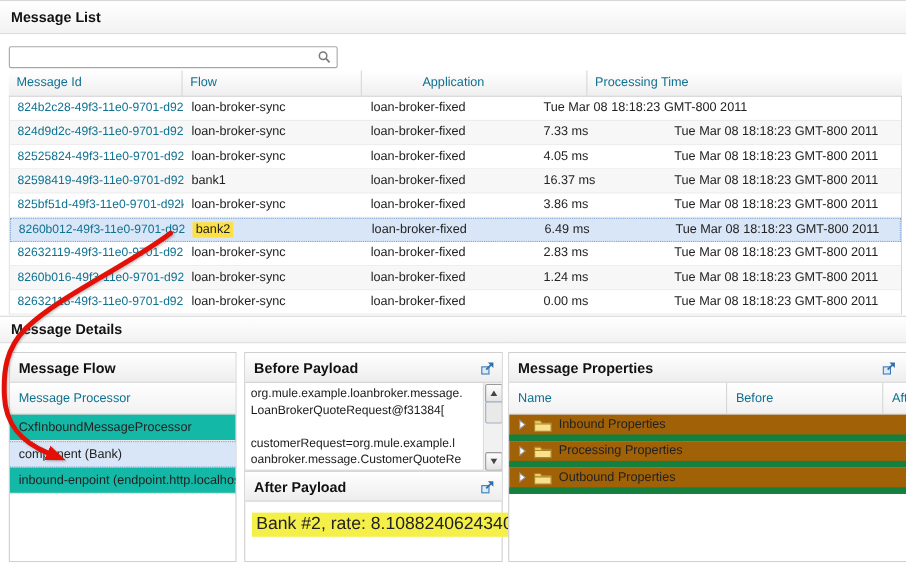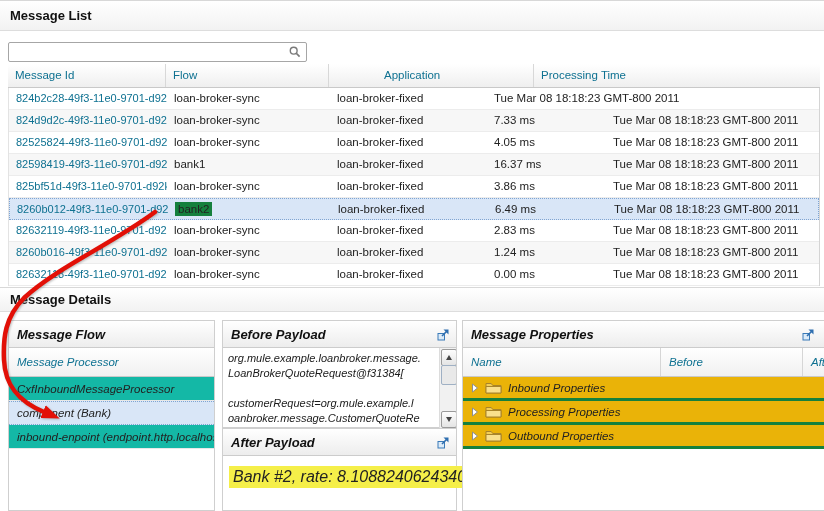--- a/index.html
+++ b/index.html
@@ -51,25 +51,25 @@
     background:#d9e6f7;
     border:1px dotted #7fa4d2;height:22px;
   }
   .c{box-sizing:border-box;padding:4px 0 0 7px;overflow:hidden;white-space:nowrap;}
   .c-id{width:158px;font-size:11px;color:#0e7191;}
   .c-flow{width:163px;}
   .c-app{width:157px;}
   .c-time{width:119px;}
   .c-ts{flex:1;}
   .w-id{width:158px;} .w-flow{width:163px;} .w-app{width:157px;margin-left:48px;} .w-time{width:119px;} .w-ts{flex:1;}
-  .hl{background:#15803d;padding:1px 3px;color:#222;}
+  .hl{background:#fde047;padding:1px 3px;color:#222;}
 
   
   .panel{
-    position:absolute;background:#fff;border:1px solid #cfcfcf;box-sizing:border-box;font-style:italic;
+    position:absolute;background:#fff;border:1px solid #cfcfcf;box-sizing:border-box;
   }
   .panel-header{
     height:27px;background:linear-gradient(#ffffff,#ededed);
     border-bottom:1px solid #ccc;display:flex;align-items:center;justify-content:space-between;
     box-sizing:border-box;padding:0 6px 0 8px;
   }
   .panel-header .ptitle{font-size:13px;font-weight:bold;color:#111;white-space:nowrap;}
   #panel-flow{left:8px;top:320px;width:207px;height:191px;}
   #panel-before{left:222px;top:320px;width:235px;height:108px;}
   #panel-after{left:222px;top:428px;width:235px;height:83px;}
@@ -104,22 +104,22 @@
   .sbtn{position:absolute;left:1px;width:14px;height:15px;background:linear-gradient(#fdfdfd,#e4e4e4);border:1px solid #9a9a9a;border-radius:2px;display:flex;align-items:center;justify-content:center;cursor:pointer;}
   .sbtn.up{top:1px;} .sbtn.down{bottom:1px;}
   .tri-up{width:0;height:0;border-left:3px solid transparent;border-right:3px solid transparent;border-bottom:5px solid #444;}
   .tri-down{width:0;height:0;border-left:3px solid transparent;border-right:3px solid transparent;border-top:5px solid #444;}
   .sthumb{position:absolute;left:1px;top:17px;width:14px;height:18px;background:#e9e9e9;border:1px solid #9fb0c4;border-radius:2px;cursor:grab;}
 
   .after-line{margin:10px 0 0 6px;display:inline-block;background:#f5ef49;padding:2px 4px;font-size:16px;color:#222;white-space:nowrap;}
 
   
   .tree-row{
-    height:24px;box-sizing:border-box;border-bottom:3px solid #15803d;
-    display:flex;align-items:center;padding-left:8px;cursor:pointer;background:#eab308;gap:6px;text-align:center;
+    height:24px;box-sizing:border-box;border-bottom:6px solid #15803d;
+    display:flex;align-items:center;padding-left:8px;cursor:pointer;background:#a16207;gap:6px;text-align:center;
   }
   .tree-label{color:#222;}
   .expander{flex:0 0 auto;display:block;}
   .folder{flex:0 0 auto;display:block;}
 
   .expand-icon{display:block;cursor:pointer;}
 
   
   #arrow-svg{position:absolute;left:0;top:0;width:824px;height:511px;pointer-events:none;z-index:60;
     filter:drop-shadow(1.5px 1.5px 1px rgba(110,110,110,0.45));}

